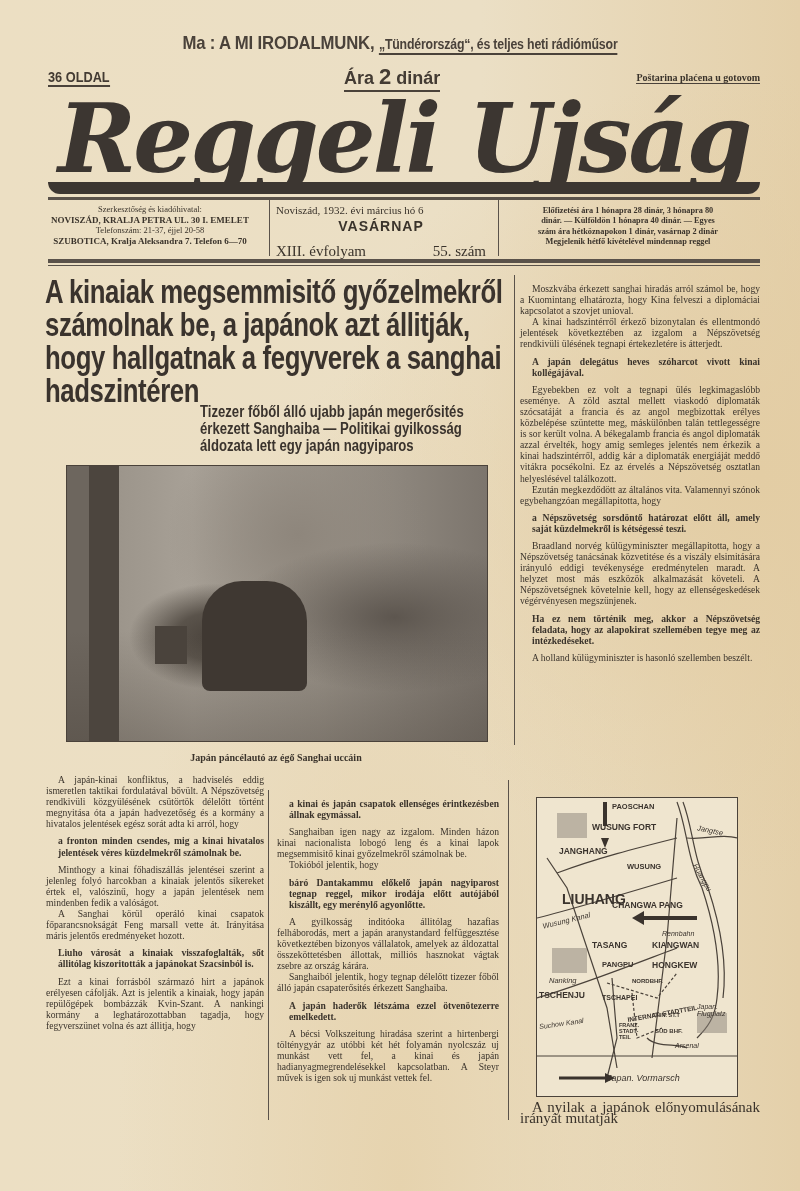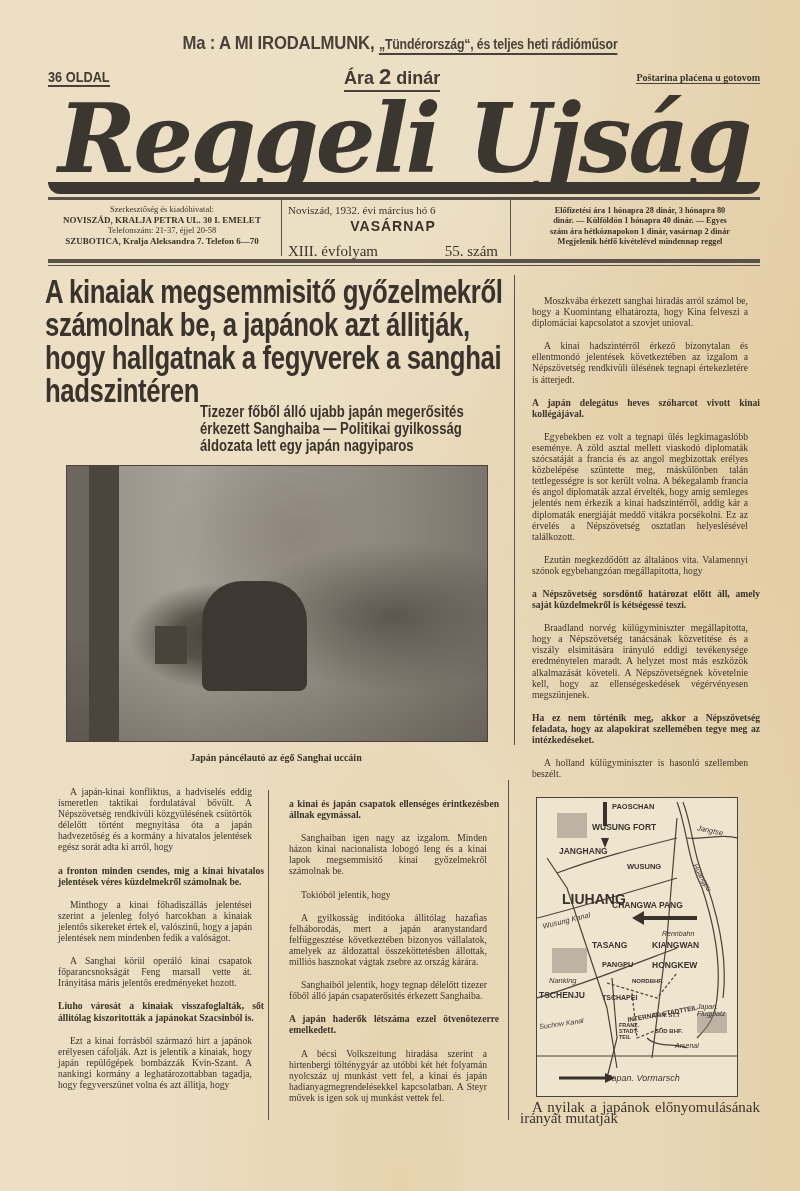--- a/index.html
+++ b/index.html
@@ -16,21 +16,21 @@
   .topline{top:68px;left:48px;width:712px;height:22px;font-family:"Liberation Sans",sans-serif;}
   .oldal{left:0;top:0;font-weight:bold;font-size:15px;border-bottom:2px solid #4a423a;transform:scaleX(0.85);transform-origin:left;color:#433b33;}
   .ara{left:296px;top:-4px;font-weight:bold;font-size:18px;border-bottom:2px solid #4a423a;color:#433b33;}
   .ara b{font-size:22px;}
   .posta{right:0;top:4px;font-family:"Liberation Serif",serif;font-weight:bold;font-size:10px;border-bottom:1px solid #4a423a;}
   .masthead{left:48px;top:96px;width:712px;height:96px;}
   .masthead .title{position:absolute;left:10px;top:-14px;font-family:"DejaVu Serif",serif;font-style:italic;font-weight:bold;
     font-size:96px;color:#3c3631;letter-spacing:-3px;transform:scaleX(0.98);transform-origin:left;white-space:nowrap;}
   .masthead .swash{position:absolute;left:0;right:0;top:86px;height:12px;background:#3c3631;border-radius:0 0 30px 30px;}
   .rule{background:#5a524a;}
-  .info{top:200px;left:48px;width:712px;height:60px;font-size:9px;}
+  .info{top:200px;left:36px;width:712px;height:60px;font-size:9px;}
   .info .col1{position:absolute;left:0;width:228px;text-align:center;line-height:10.5px;top:4px;}
   .info .col2{position:absolute;left:240px;width:210px;top:4px;}
   .info .col3{position:absolute;left:472px;width:240px;top:6px;text-align:center;font-size:8.3px;line-height:10.3px;font-weight:bold;}
   .vdiv{position:absolute;width:1px;background:#5a524a;}
   .info .date{font-size:11px;text-align:left;}
   .info .day{font-family:"Liberation Sans",sans-serif;font-weight:bold;font-size:14px;text-align:center;letter-spacing:1px;margin-top:2px;}
   .info .ev{font-size:15px;display:flex;justify-content:space-between;margin-top:9px;}
   .headline{left:45px;top:275px;width:470px;font-family:"Liberation Sans",sans-serif;font-weight:bold;font-size:33px;line-height:33px;
     color:#3a332d;letter-spacing:-0.5px;}
   .headline span{display:block;transform:scaleX(0.78);transform-origin:left;white-space:nowrap;}
@@ -41,21 +41,21 @@
       linear-gradient(180deg,rgba(0,0,0,0) 60%,rgba(70,62,54,0.35) 100%),
       radial-gradient(ellipse at 35% 62%, #4a433c 0%, #5a534b 10%, rgba(130,122,112,0) 22%),
       radial-gradient(ellipse at 78% 55%, #5d564f 0%, rgba(120,112,104,0) 35%),
       radial-gradient(ellipse at 55% 25%, #8e867c 0%, rgba(150,142,132,0) 40%),
       linear-gradient(90deg,#6d665e 0%,#6d665e 8%,#9a9389 9%,#a8a197 30%,#9c958b 60%,#7c756d 100%);}
   .photo .tree{position:absolute;left:22px;top:0;width:30px;height:275px;background:#4c453e;}
   .photo .car{position:absolute;left:135px;top:115px;width:105px;height:110px;background:#3f3832;border-radius:40px 40px 8px 8px;}
   .photo .car2{position:absolute;left:88px;top:160px;width:32px;height:38px;background:#4a433c;}
   .caption{left:66px;top:752px;width:420px;text-align:center;font-size:10px;font-weight:bold;}
   .colwrap{font-size:9.6px;line-height:11.1px;text-align:justify;}
-  .colwrap p{margin:12px;text-indent:12px;}
+  .colwrap p{margin:0;text-indent:12px;}
   .colwrap p.bold{font-weight:bold;margin:6px 0 6px 12px;text-indent:0;}
   .c1{left:46px;top:774px;width:218px;}
   .c2{left:277px;top:782px;width:222px;}
   .c3{left:520px;top:283px;width:240px;}
   .map{left:536px;top:797px;width:200px;height:298px;border:1px solid #4a423a;background:#efe5cf;overflow:hidden;}
   .map .lbl{position:absolute;font-family:"Liberation Sans",sans-serif;font-weight:bold;font-size:7.5px;color:#3a332d;white-space:nowrap;}
   .map .ital{font-style:italic;font-weight:normal;}
   .mapcap{left:520px;top:1102px;width:240px;font-size:15px;line-height:11px;text-align:justify;}
   .mapcap p{margin:0;text-indent:12px;}
 </style>
@@ -135,20 +135,21 @@
   <p>Minthogy a kinai főhadiszállás jelentései szerint a jelenleg folyó harcokban a kinaiak jelentős sikereket értek el, valószinű, hogy a japán jelentések nem mindenben fedik a valóságot.</p>
   <p>A Sanghai körül operáló kinai csapatok főparancsnokságát Feng marsall vette át. Irányitása máris jelentős eredményeket hozott.</p>
   <p class="bold">Liuho városát a kinaiak visszafoglalták, sőt állitólag kiszoritották a japánokat Szacsinból is.</p>
   <p>Ezt a kinai forrásból származó hirt a japánok erélyesen cáfolják. Azt is jelentik a kinaiak, hogy japán repülőgépek bombázzák Kvin-Szant. A nankingi kormány a leghatározottabban tagadja, hogy fegyverszünet volna és azt állitja, hogy</p>
 </div>
 
 <div class="abs colwrap c2">
   <p class="bold" style="margin-top:16px">a kinai és japán csapatok ellenséges érintkezésben állnak egymással.</p>
   <p>Sanghaiban igen nagy az izgalom. Minden házon kinai nacionalista lobogó leng és a kinai lapok megsemmisitő kinai győzelmekről számolnak be.</p>
   <p>Tokióból jelentik, hogy</p>
+  <p class="bold">báró Dantakammu előkelő japán nagyiparost tegnap reggel, mikor irodája előtt autójából kiszállt, egy merénylő agyonlőtte.</p>
   <p>A gyilkosság inditóoka állitólag hazafias felháborodás, mert a japán aranystandard felfüggesztése következtében bizonyos vállalatok, amelyek az áldozattal összeköttetésben állottak, milliós hasznokat vágtak zsebre az ország kárára.</p>
   <p>Sanghaiból jelentik, hogy tegnap délelőtt tizezer főből álló japán csapaterősités érkezett Sanghaiba.</p>
   <p class="bold">A japán haderők létszáma ezzel ötvenötezerre emelkedett.</p>
   <p>A bécsi Volkszeitung hiradása szerint a hirtenbergi tölténygyár az utóbbi két hét folyamán nyolcszáz uj munkást vett fel, a kinai és japán hadianyagmegrendelésekkel kapcsolatban. A Steyr művek is igen sok uj munkást vettek fel.</p>
 </div>
 
 <div class="abs colwrap c3">
   <p>Moszkvába érkezett sanghai hiradás arról számol be, hogy a Kuomintang elhatározta, hogy Kina felveszi a diplomáciai kapcsolatot a szovjet unioval.</p>
   <p>A kinai hadszintérről érkező bizonytalan és ellentmondó jelentések következtében az izgalom a Népszövetség rendkivüli ülésének tegnapi értekezletére is átterjedt.</p>
   <p class="bold">A japán delegátus heves szóharcot vivott kinai kollégájával.</p>

